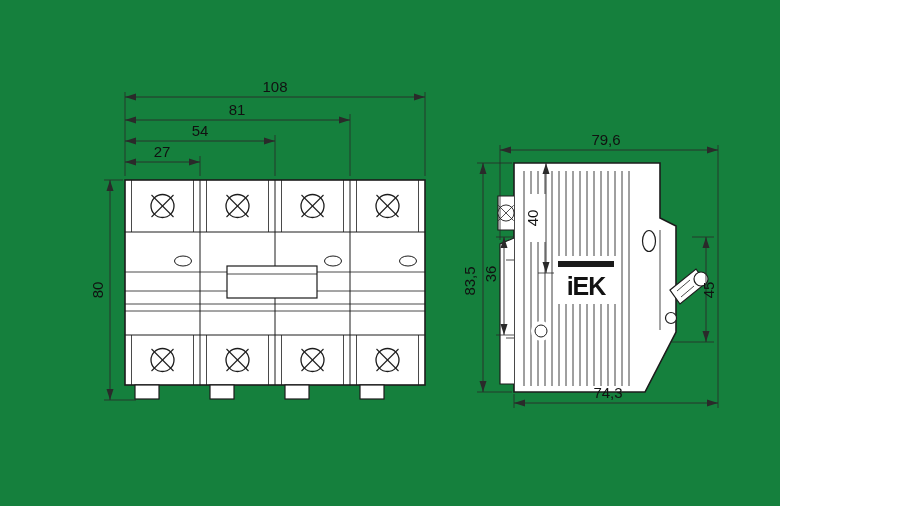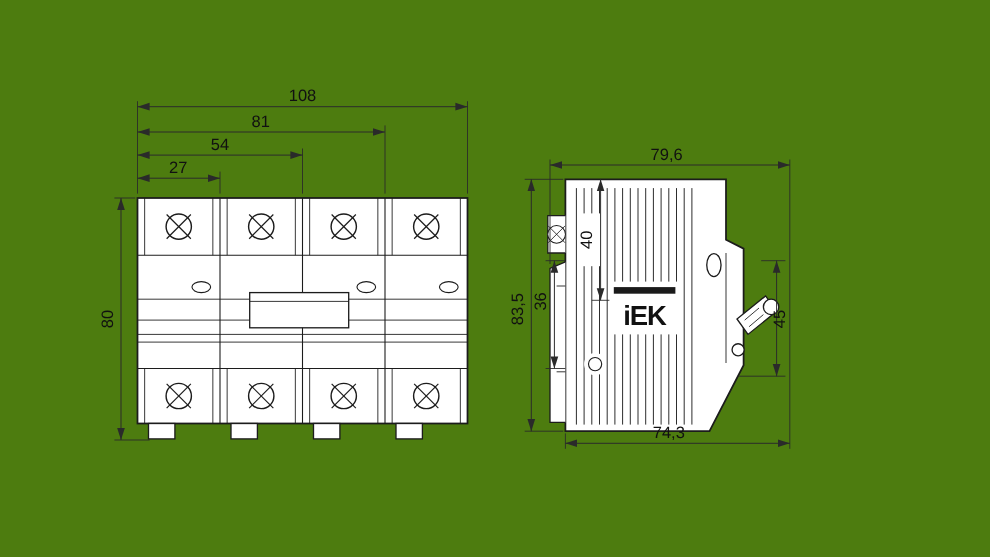--- a/index.html
+++ b/index.html
@@ -1,16 +1,16 @@
 <!DOCTYPE html>
 <html><head>
 <meta charset="utf-8">
 <style>
   html, body { margin: 0; padding: 0; background: #ffffff; }
-  .canvas { width: 900px; height: 506px; position: relative; background: #4d7c0f; }
+  .canvas { width: 780px; height: 506px; position: relative; background: #15803d; }
   svg { display: block; }
   .outline { fill: #ffffff; stroke: #1c1c1c; stroke-width: 1.6; }
   .part    { fill: #ffffff; stroke: #1c1c1c; stroke-width: 1.2; }
   .detail  { stroke: #1c1c1c; stroke-width: 1; fill: none; }
   .thin    { stroke: #1c1c1c; stroke-width: 0.8; fill: none; }
   .fin     { stroke: #2a2a2a; stroke-width: 0.9; }
   .dim     { stroke: #2a2a2a; stroke-width: 0.9; fill: none; }
   .ext     { stroke: #2a2a2a; stroke-width: 0.8; fill: none; }
   text { font-family: "Liberation Sans", sans-serif; }
   .dimtext  { font-size: 15px; fill: #111111; }

